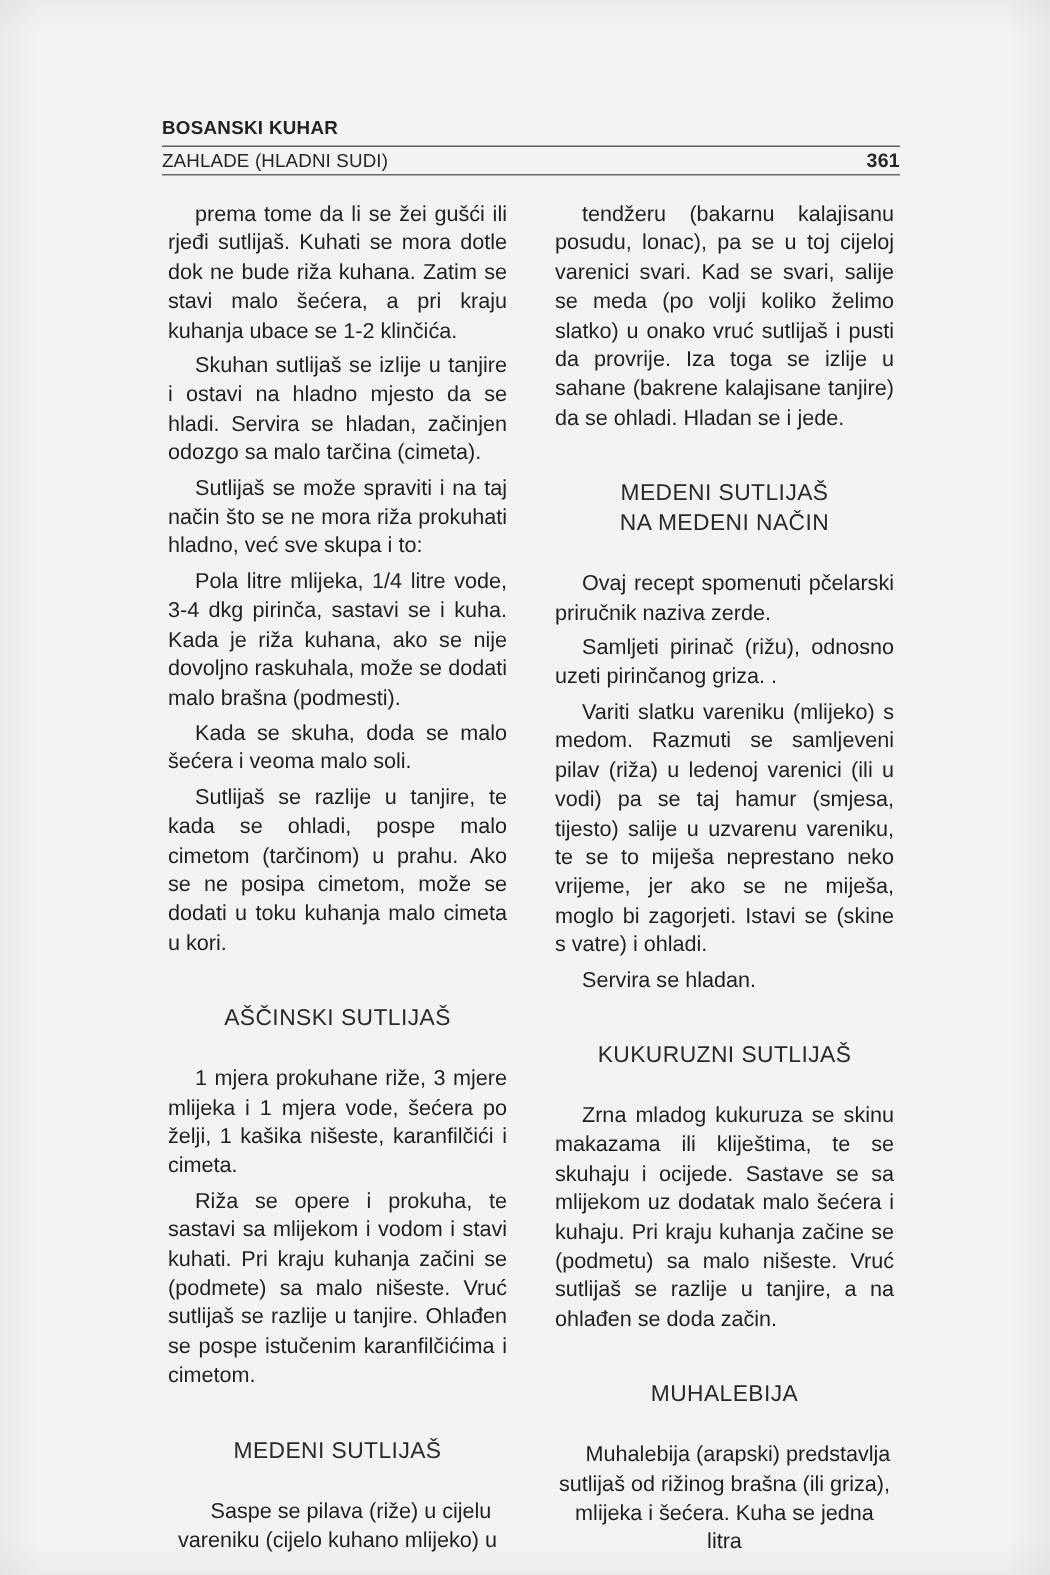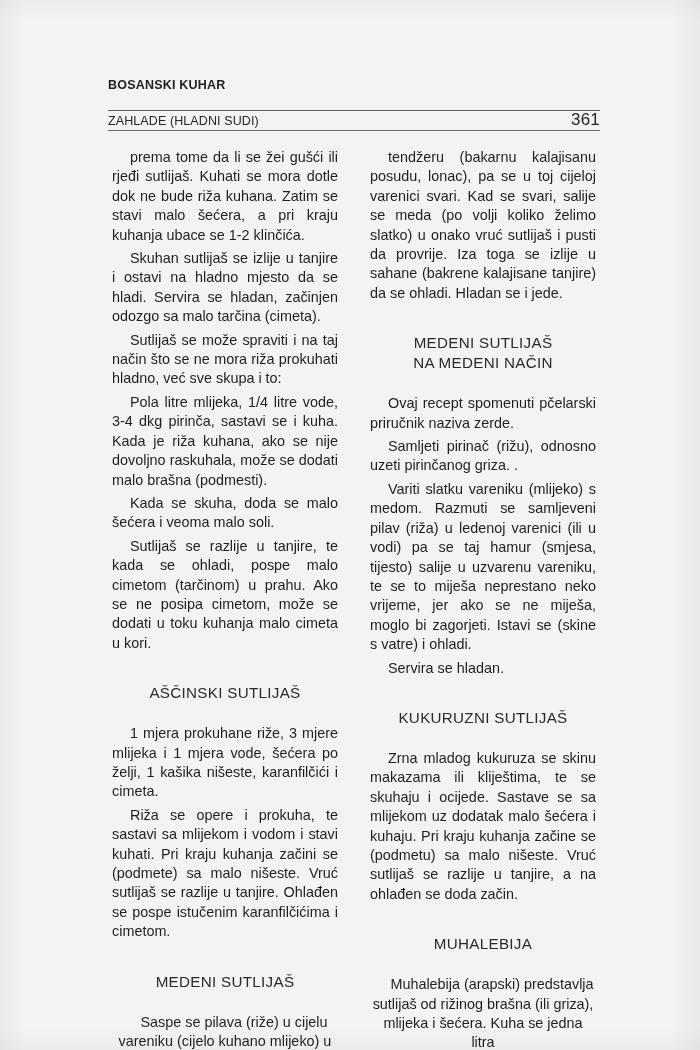--- a/index.html
+++ b/index.html
@@ -32,42 +32,42 @@
     top: 78px;
     width: 492px;
   }
   
   .runhead-top {
     font-size: 12.5px;
     font-weight: bold;
     letter-spacing: 0.2px;
     color: #232323;
     line-height: 14px;
-    padding-bottom: 17px;
+    padding-bottom: 4px;
   }
   .rule {
     height: 0;
     border-top: 1.4px solid #5d5d5d;
     margin: 1px 0 0 0;
   }
   .runhead-row {
     display: flex;
     align-items: baseline;
     justify-content: space-between;
     font-size: 12.5px;
     color: #262626;
     line-height: 15px;
     padding-top: 1px;
   }
   .runhead-chapter {
     letter-spacing: 0.1px;
   }
   .folio {
-    font-weight: normal;
-    font-size: 17px;
+    font-weight: bold;
+    font-size: 13px;
     letter-spacing: 0.2px;
   }
   .rule-under {
     height: 0;
     border-top: 1.1px solid #6a6a6a;
     margin-top: 1px;
   }
   
   .columns {
     margin-top: 13px;

